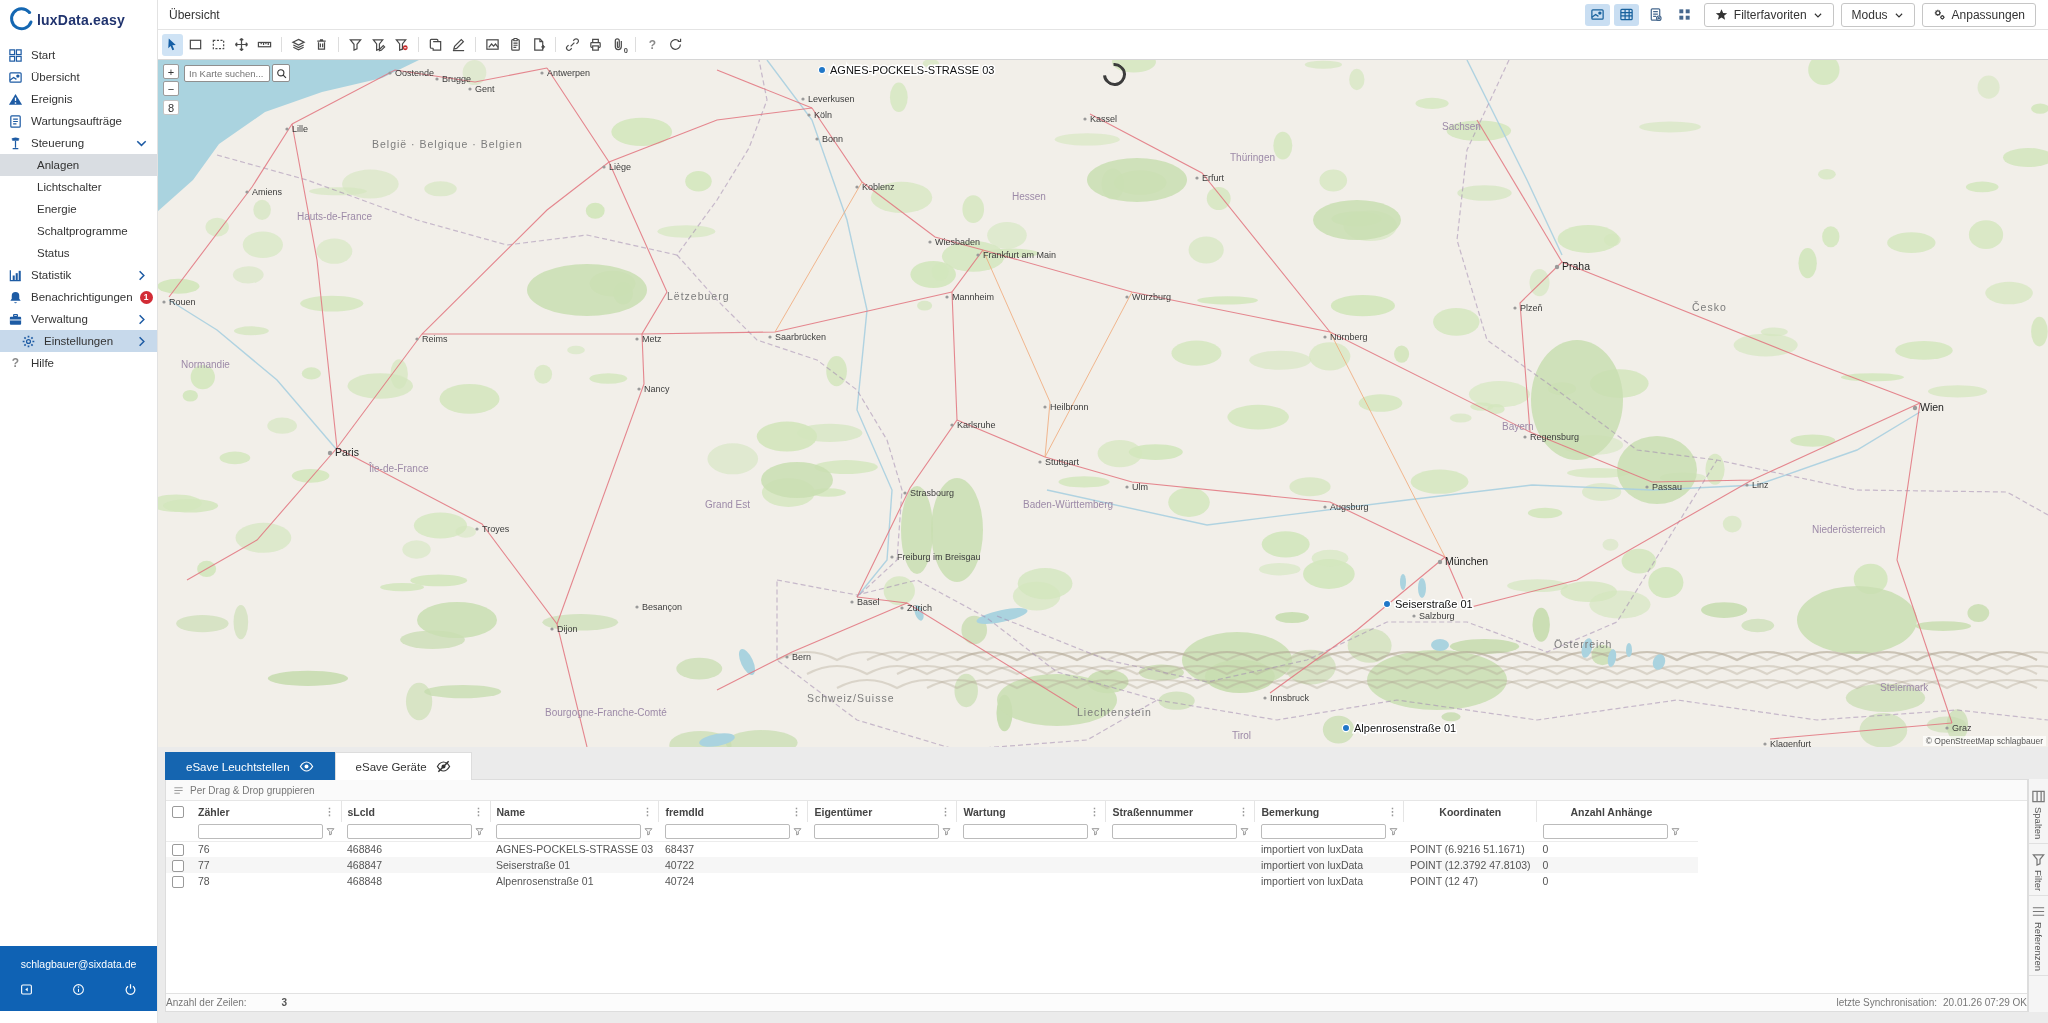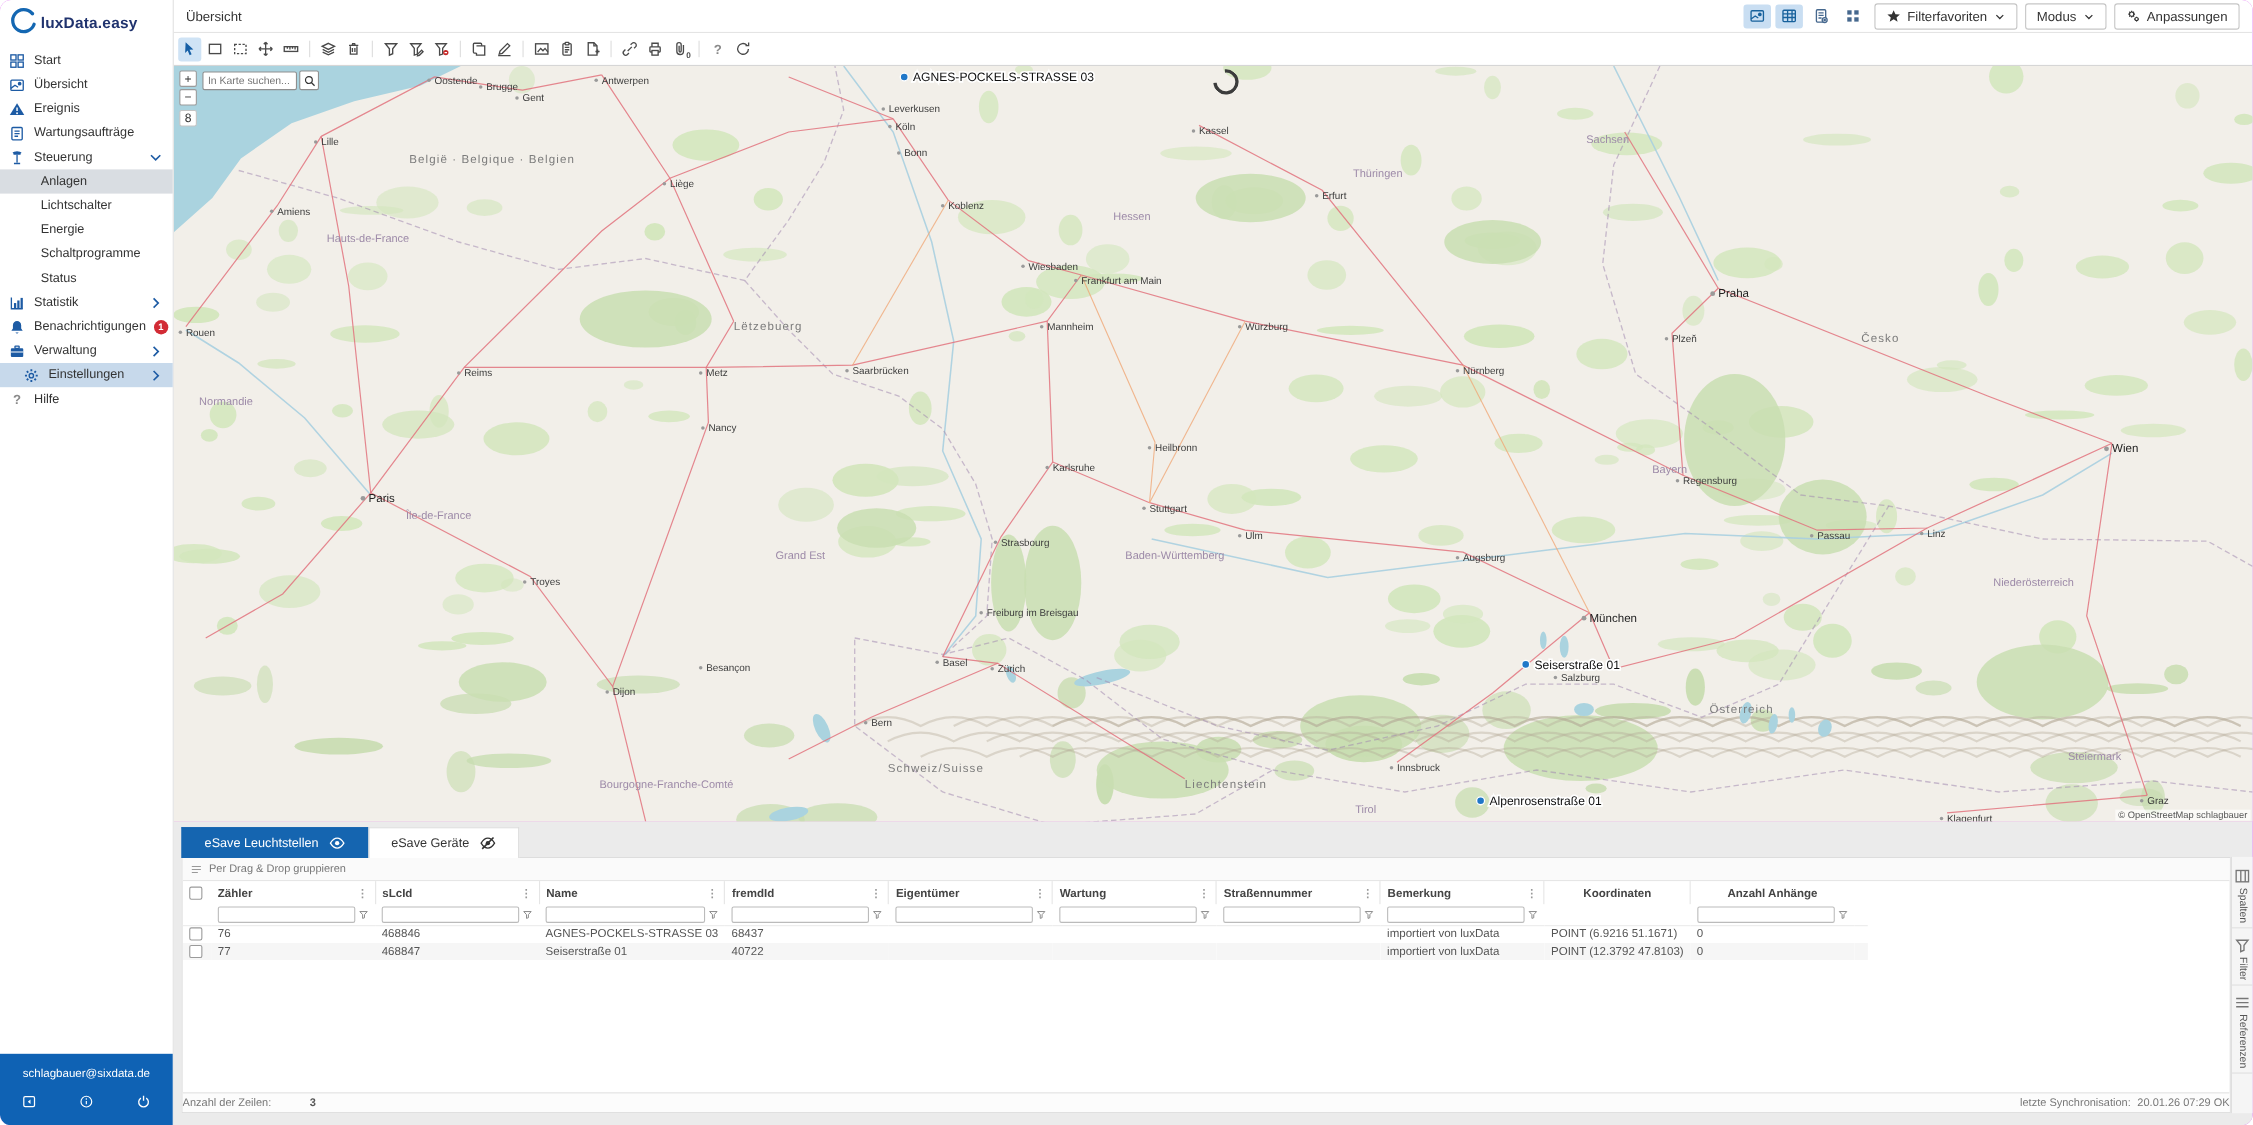--- a/index.html
+++ b/index.html
@@ -1,30 +1,30 @@
 <!DOCTYPE html>
 <html><head>
 <meta charset="utf-8">
 <style>
   html,body{margin:0;padding:0;background:#fff;}
-  .app{position:relative;width:2048px;height:1023px;overflow:hidden;background:#d946ef;
-       font-family:"Liberation Sans",sans-serif;border-radius:10px;-webkit-font-smoothing:antialiased;}
+  .app{position:relative;width:2048px;height:1023px;overflow:hidden;background:#bef264;
+       font-family:"Liberation Sans",sans-serif;-webkit-font-smoothing:antialiased;}
   
   .sidebar{position:absolute;left:0;top:0;width:157px;height:100%;background:#fff;border-right:1px solid #e2e2e2;z-index:5;}
   .logo{height:40px;display:flex;align-items:center;gap:3px;padding-left:8px;}
   .logo-text{font-size:14px;font-weight:bold;color:#20336e;letter-spacing:.2px;}
   .nav{margin-top:4px;}
   .nav-item{height:22px;display:flex;align-items:center;padding:0 8px;font-size:11.5px;color:#333;cursor:pointer;white-space:nowrap;}
   .nav-item .ic{width:15px;height:15px;margin-right:8px;color:#1d5ba4;display:flex;align-items:center;justify-content:center;flex:none;}
   .nav-item.child{padding-left:37px;}
   .nav-item.sel{background:#d9dde2;}
   .nav-item.hl{background:#c7d9eb;padding-left:21px;}
   .chev{margin-left:auto;color:#1d5ba4;display:flex;}
   .badge{background:#d22b35;color:#fff;border-radius:9px;font-size:8.5px;line-height:13px;min-width:13px;text-align:center;margin-left:7px;font-weight:bold;}
-  .user-box{position:absolute;left:0;bottom:0;width:157px;height:65px;background:#0f62b4;color:#fff;}
+  .user-box{position:absolute;left:0;bottom:12px;width:157px;height:65px;background:#0f62b4;color:#fff;}
   .user-email{text-align:center;font-size:10.5px;padding-top:12px;}
   .user-actions{display:flex;justify-content:space-between;padding:13px 20px 0 20px;}
   .user-actions span{display:flex;cursor:pointer;}
   
   .main{position:absolute;left:157px;top:0;right:0;bottom:0;}
   .topbar{position:absolute;top:0;left:0;right:0;height:30px;background:#fff;border-bottom:1px solid #e4e4e4;display:flex;align-items:center;padding:0 12px;box-sizing:border-box;z-index:4;}
   .page-title{font-size:12px;color:#333;}
   .topbar-right{margin-left:auto;display:flex;align-items:center;gap:7px;}
   .tb-iconbtn{width:25px;height:22px;display:flex;align-items:center;justify-content:center;border-radius:3px;color:#46688e;cursor:pointer;}
   .tb-iconbtn.active{background:#c9def2;color:#17619c;}
@@ -1063,20 +1063,34 @@
                 <td>Seiserstraße 01</td>
                 <td>40722</td>
                 <td></td>
                 <td></td>
                 <td></td>
                 <td>importiert von luxData</td>
                 <td>POINT (12.3792 47.8103)</td>
                 <td>0</td>
                 <td></td>
               </tr>
+              <tr class="odd">
+                <td><span class="cb"></span></td>
+                <td>78</td>
+                <td>468848</td>
+                <td>Alpenrosenstraße 01</td>
+                <td>40724</td>
+                <td></td>
+                <td></td>
+                <td></td>
+                <td>importiert von luxData</td>
+                <td>POINT (12 47)</td>
+                <td>0</td>
+                <td></td>
+              </tr>
             </tbody>
           </table>
         <div class="panel-footer">
           <span>Anzahl der Zeilen:</span>
           <span class="pf-count">3</span>
           <span class="pf-right">
             <span>letzte Synchronisation:</span>
             <span>20.01.26 07:29 OK</span>
           </span>
         </div>

